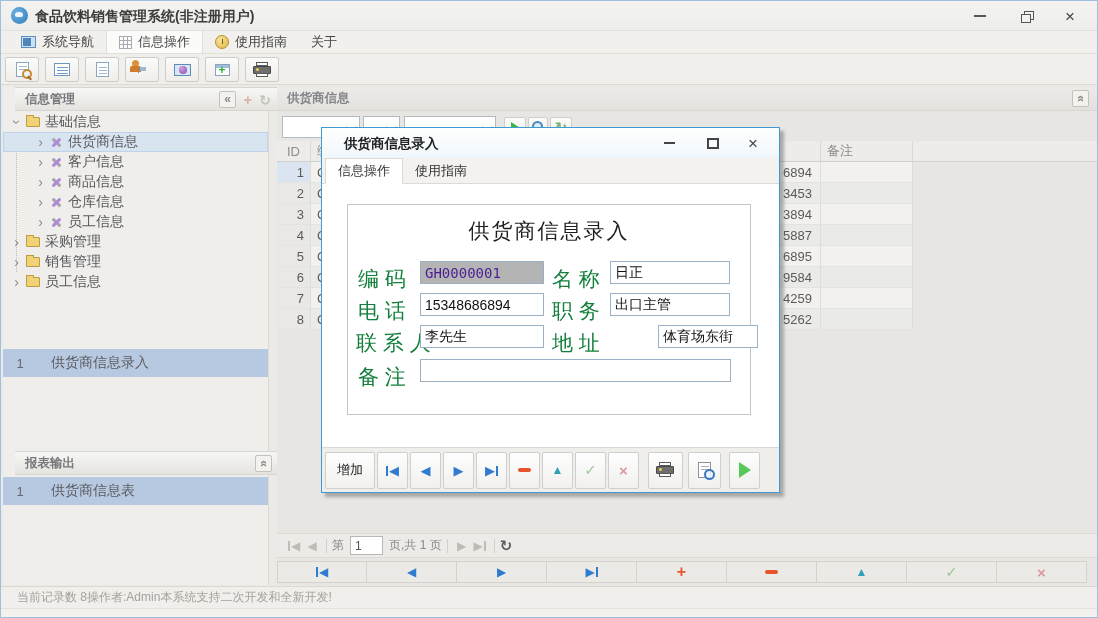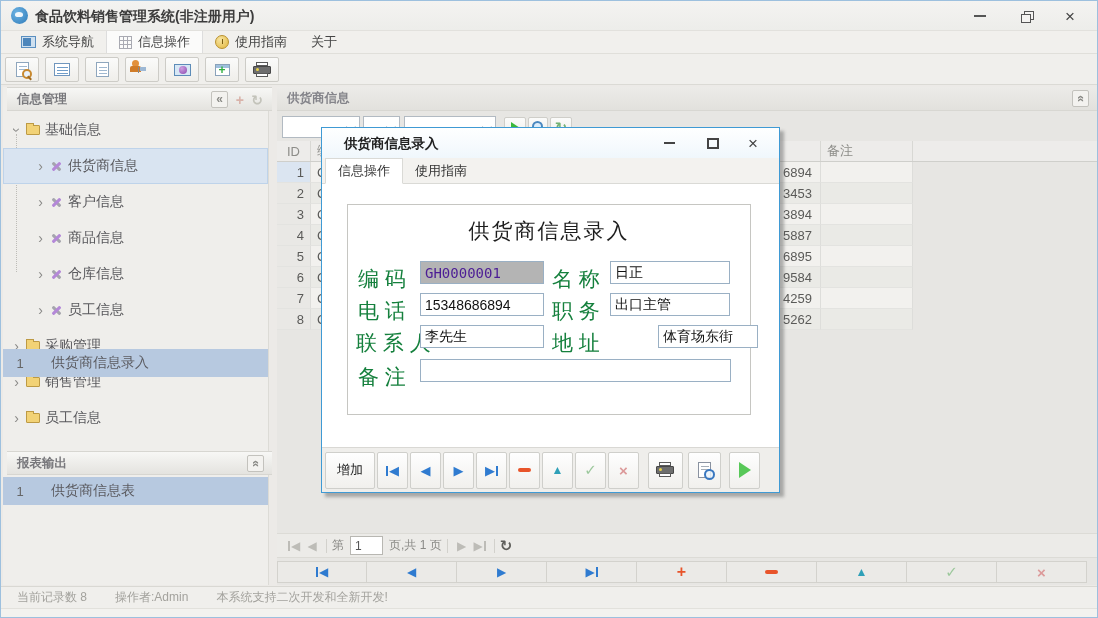--- a/index.html
+++ b/index.html
@@ -50,32 +50,32 @@
   .winadd::before{content:'';position:absolute;left:0;top:0;width:13px;height:3px;background:#9fc0dd;}
   .plusg{position:absolute;right:3px;bottom:0;color:#2fae3e;font-weight:bold;font-size:12px;line-height:10px;}
   .printer{width:19px;height:16px;position:relative;}
   .printer .p-top{position:absolute;top:0;left:3px;width:12px;height:4px;background:#fff;border:1px solid #5a5a5a;}
   .printer .p-body{position:absolute;top:4px;left:0;width:18px;height:8px;background:#6e6e6e;border:1px solid #474747;border-radius:1px;}
   .printer .p-out{position:absolute;top:11px;left:3px;width:12px;height:4px;background:#fff;border:1px solid #5a5a5a;}
   .printer .p-dot{position:absolute;top:6px;left:3px;width:3px;height:3px;border-radius:50%;background:#e8d24a;}
 
   
   .sidebar{position:absolute;left:2px;top:86px;width:266px;height:498px;background:#efeeeb;border-right:1px solid #dcdbd6;}
-  .p-head{position:absolute;left:4px;width:100%;height:24px;background:linear-gradient(#f7f7f5,#e4e3df);border-top:1px solid #d7d6d1;border-bottom:1px solid #d7d6d1;font-size:12.5px;font-weight:bold;color:#78787c;line-height:22px;padding-left:10px;}
+  .p-head{position:absolute;left:12px;width:100%;height:24px;background:linear-gradient(#f7f7f5,#e4e3df);border-top:1px solid #d7d6d1;border-bottom:1px solid #d7d6d1;font-size:12.5px;font-weight:bold;color:#78787c;line-height:22px;padding-left:10px;}
   .ph-btn{position:absolute;top:3px;width:17px;height:17px;border:1px solid #c3c2bd;border-radius:2px;background:#f3f2ef;color:#8a8a86;font-size:12px;line-height:15px;text-align:center;}
   .gl-collapse-left::before{content:'«';}
   .gl-collapse-up{display:inline-block;transform:rotate(90deg);}
   .gl-collapse-up::before{content:'«';}
   .ph-ghost{position:absolute;top:5px;font-size:14px;line-height:14px;font-weight:bold;}
   .ghost-plus{color:#d9b3aa;}
   .ghost-refresh{color:#c3c3ba;}
 
   .tree{position:absolute;left:0;top:25px;width:100%;}
   .tree-guide{position:absolute;left:13px;top:22px;height:138px;border-left:1px dotted #bdbcb7;}
-  .trow{position:relative;height:36px;display:flex;align-items:center;font-size:14px;color:#58585c;}
+  .trow{position:relative;height:20px;display:flex;align-items:center;font-size:14px;color:#58585c;}
   .trow.d0{padding-left:6px;}
   .trow.d1{padding-left:30px;}
   .trow.selected{background:#d9e4f1;outline:1px solid #bed3ea;outline-offset:-1px;}
   .chev{width:15px;color:#8a8a88;font-size:14px;line-height:14px;text-align:center;}
   .chev-r::before{content:'›';}
   .chev-d{display:inline-block;transform:rotate(90deg);}
   .chev-d::before{content:'›';}
   .folder{width:14px;height:10px;background:#f2d276;border:1px solid #bd9a44;border-radius:1px;position:relative;margin:0 5px 0 2px;flex:none;}
   .folder::before{content:'';position:absolute;left:-1px;top:-3px;width:6px;height:2px;background:#f2d276;border:1px solid #bd9a44;border-bottom:none;}
   .tools{width:13px;height:13px;position:relative;margin:0 5px 0 2px;flex:none;}
@@ -137,21 +137,21 @@
   .bseg:first-child{border-left:1px solid #d3d2cd;}
   .blue{color:#2f7bd0;}
   .minusbar{width:13px;height:4px;background:#e8542a;border-radius:2px;}
   .plusmark{color:#e8542a;font-size:16px;font-weight:bold;line-height:14px;}
   .upmark{color:#2fa0b8;font-size:12px;}
   .checkmark{color:#9cc89c;font-size:15px;font-weight:bold;}
   .xmark{color:#dc9a9a;font-size:15px;font-weight:bold;}
 
   
   .statusbar{position:absolute;left:0;top:585px;width:100%;height:22px;background:#f0efec;border-top:1px solid #d9d8d3;display:flex;align-items:center;font-size:12px;color:#a3a29d;}
-  .statusbar span{margin-left:28px;}
+  .statusbar span{}
   .statusbar span:first-child{margin-left:16px;}
   .bottom-strip{position:absolute;left:0;top:607px;width:100%;height:11px;background:#f3f2ef;border-top:1px solid #e2e1dc;}
 
   
   .dialog{position:absolute;left:320px;top:126px;width:459px;height:366px;background:#fff;border:1px solid #3f9ad4;box-shadow:4px 4px 3px rgba(90,90,90,.45);z-index:10;}
   .dlg-title{position:absolute;left:0;top:0;width:100%;height:30px;background:linear-gradient(#feffff,#f0f7fc);}
   .dlg-title-text{position:absolute;left:22px;top:7px;font-size:13.5px;font-weight:bold;color:#222;}
   .dlg-ctrl{position:absolute;top:0;width:44px;height:30px;display:flex;align-items:center;justify-content:center;color:#444;}
   .dc-min{right:88px}.dc-max{right:44px}.dc-close{right:4px}
   .ic-dmin{width:11px;height:2px;background:#444;}

